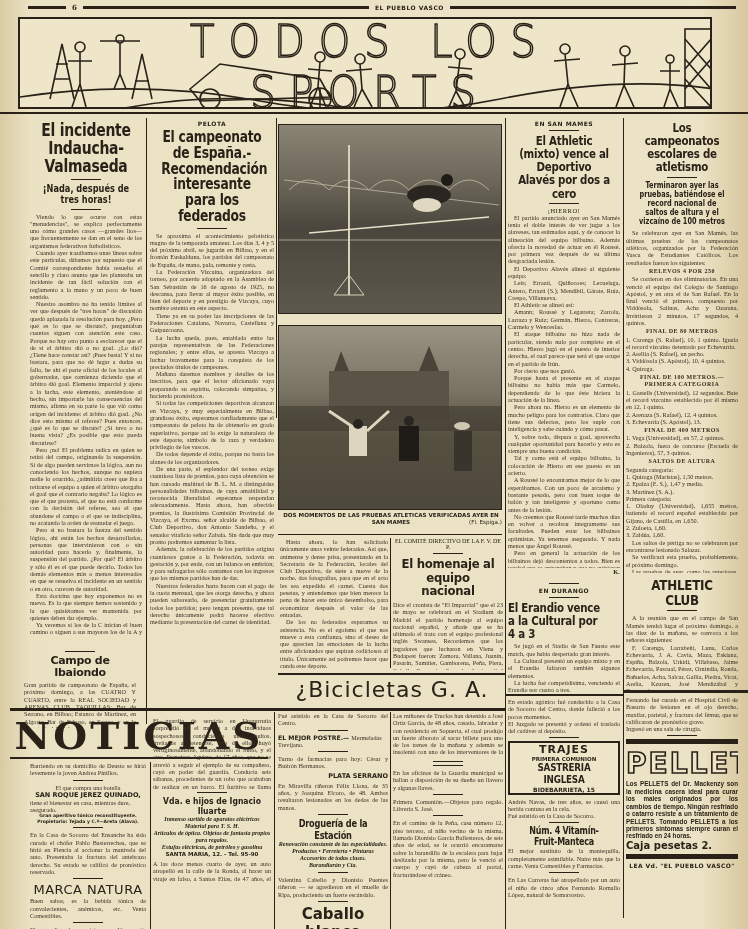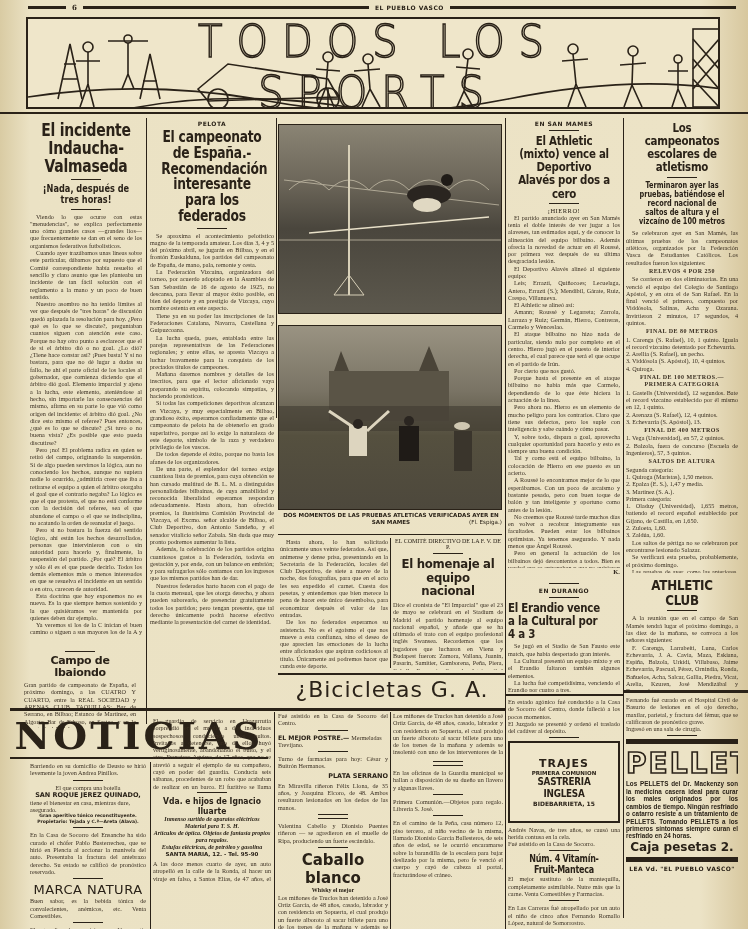--- a/index.html
+++ b/index.html
@@ -16,21 +16,21 @@
   }
   .masthead-rule {
     position: absolute; left: 28px; top: 3px; width: 708px; height: 8px;
     display: flex; align-items: center; gap: 6px;
   }
   .masthead-rule .bar { flex: 1; height: 3px; background: #2a2218; }
   .masthead-rule .pg { font-size: 7px; font-weight: bold; }
   .masthead-rule .paper { font-family: "DejaVu Sans", sans-serif; font-size: 6px; font-weight: bold; letter-spacing: 0.5px; white-space: nowrap; }
 
   .banner {
-    position: absolute; left: 26px; top: 17px; width: 694px; height: 92px;
+    position: absolute; left: 18px; top: 17px; width: 694px; height: 92px;
     border: 2px solid #2a2218; background: #efe6ca; overflow: hidden;
   }
   .banner svg { position: absolute; left: 0; top: 0; }
   .banner-title {
     position: absolute; left: 70px; top: 2px; width: 560px; text-align: center;
     font-family: "DejaVu Sans", sans-serif; font-size: 40px; font-weight: 200;
     letter-spacing: 14px; color: transparent; -webkit-text-stroke: 1.4px #2a2218;
     transform: scaleY(1.1);
   }
 
@@ -55,21 +55,21 @@
   }
   .body-text p { text-indent: 6px; }
   .signature { font-family: "Liberation Serif", serif; font-size: 6.5px; text-align: right; font-weight: bold; }
 
   .photo {
     position: absolute; border: 1px solid #2a2218; overflow: hidden;
     background: #5a5448;
   }
   .caption { font-family: "DejaVu Sans", sans-serif; font-size: 5.6px; font-weight: bold; line-height: 7px; color: #2a2218; }
 
-  .ad-box { border: 2px solid #2a2218; padding: 14px; text-align: center; background: #efe6ca; }
+  .ad-box { border: 2px solid #2a2218; padding: 0; text-align: center; background: #efe6ca; }
   .ad-title-bold { font-family: "DejaVu Sans", sans-serif; font-weight: bold; }
   .ad-italic { font-family: "Liberation Serif", serif; font-style: italic; font-weight: bold; font-size: 6px; line-height: 7px; text-align: center; }
 
   .noticias {
     font-family: "DejaVu Serif", serif; font-weight: bold; font-size: 37px;
     letter-spacing: 3px; text-align: center; transform: scaleX(1.05);
   }
   .bici {
     font-family: "DejaVu Sans", sans-serif; font-size: 22px; text-align: center; letter-spacing: 1px;
   }
@@ -376,20 +376,27 @@
     <div class="short-rule"></div>
     <div style="font-size:6.2px;line-height:7.3px">
       <span class="ad-title-bold">EL MEJOR POSTRE.—</span>
       <span class="body-text">Mermeladas Trevijano.</span>
     </div>
     <div class="short-rule"></div>
     <div class="body-text">Turno de farmacias para hoy: César y Buitrón Hermanos.</div>
     <div class="ad-title-bold" style="font-size:6.5px;text-align:right;margin:2px 0">PLATA SERRANO</div>
     <div class="body-text">En Miravilla riñeron Félix Llona, de 35 años, y Joaquina Elcoro, de 48. Ambos resultaron lesionados en los dedos de las manos.</div>
     <div class="short-rule"></div>
+    <div>
+      <div class="hl" style="font-size:11px;transform:scaleX(0.75)">Droguería de la Estación</div>
+      <div class="ad-italic">Renovación constante de las especialidades.</div>
+      <div class="ad-italic">Productos • Ferretería • Pinturas</div>
+      <div class="ad-italic">Accesorios de todas clases.</div>
+      <div class="ad-italic">Barandiarán y Cía.</div>
+    </div>
     <div class="short-rule"></div>
     <div class="body-text">Valentina Cabello y Dionisio Puentes riñeron — se agredieron en el muelle de Ripa, produciendo un fuerte escándalo.</div>
     <div class="short-rule"></div>
     <div class="ad-title-bold" style="font-size:15px;text-align:center">Caballo blanco</div>
     <div class="ad-italic" style="font-style:normal">Whisky el mejor</div>
     <div class="body-text">Los miñones de Truclos han detenido a José Ortiz García, de 48 años, casado, labrador y con residencia en Sopuerta, el cual produjo un fuerte alboroto al sacar billete para uno de los trenes de la mañana y además se insolentó con uno de los interventores de la Compañía.</div>
   </div>
   <div class="vrule" style="left:390px;top:712px;height:217px;width:1px"></div>
 
   <div class="col" style="left:393px;top:712px;width:110px;height:217px">
@@ -424,19 +431,19 @@
   </div>
 
   <div class="col" style="left:626px;top:696px;width:112px;height:233px">
     <div class="body-text">Fernando fué curado en el Hospital Civil de Basurto de lesiones en el ojo derecho, maxilar, parietal, y fractura del fémur, que se calificaron de pronóstico grave.</div>
     <div class="body-text">Ingresó en una sala de cirugía.</div>
     <div class="short-rule"></div>
     <div class="thick-bar"></div>
     <div>
       <div class="pellets">PELLETS</div>
       <div class="body-text" style="font-family:'Liberation Sans',sans-serif;font-size:6.3px;line-height:7.4px;font-weight:bold;color:#2a2218">Los PELLETS del Dr. Mackenzy son la medicina casera ideal para curar los males originados por los cambios de tiempo. Ningún resfriado o catarro resiste a un tratamiento de PELLETS. Tomando PELLETS a los primeros síntomas siempre curan el resfriado en 24 horas.</div>
-      <div class="ad-title-bold" style="font-size:12px;text-align:center">Caja pesetas 2.</div>
+      <div class="ad-title-bold" style="font-size:10px;text-align:left">Caja pesetas 2.</div>
     </div>
     <div class="thick-bar"></div>
     <div class="ad-title-bold" style="font-size:6px;text-align:center;letter-spacing:0.4px">LEA Vd. "EL PUEBLO VASCO"</div>
   </div>
 
 </div>
 
 </body></html>

